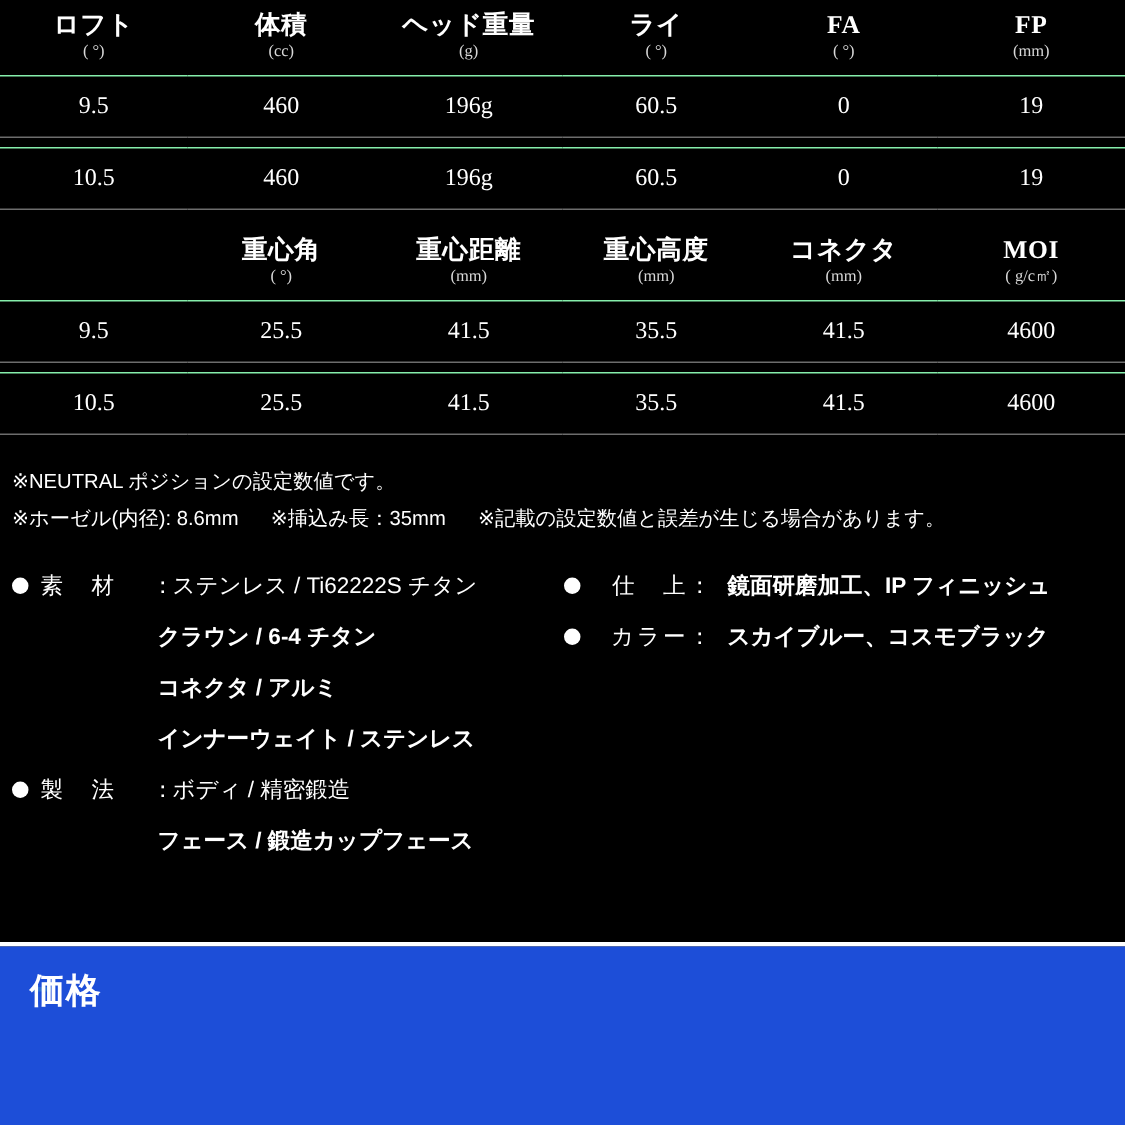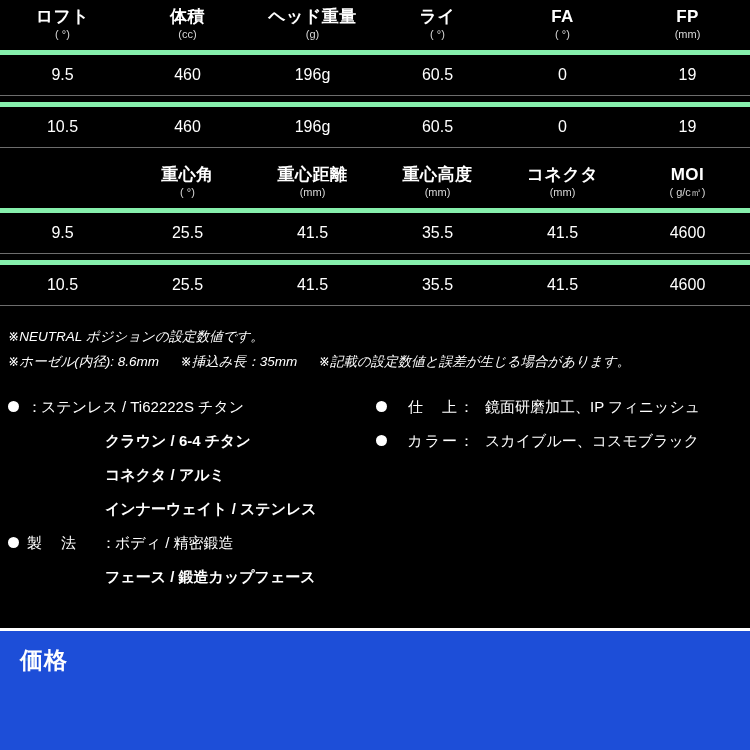--- a/index.html
+++ b/index.html
@@ -19,20 +19,21 @@
     width: 750px;
     height: 750px;
     background: #000000;
   }
 
   
   .spec-table {
     width: 750px;
     border-collapse: collapse;
     table-layout: fixed;
+    font-family: Liberation Serif, serif;
   }
   .spec-table td, .spec-table th {
     text-align: center;
     vertical-align: middle;
     padding: 0;
     font-weight: normal;
   }
   .hdr-row th {
     height: 48px;
     padding-bottom: 2px;
@@ -49,21 +50,21 @@
     display: block;
     font-size: 11px;
     line-height: 13px;
     color: #d8d8d8;
     margin-top: 1px;
   }
   .data-row td {
     height: 40px;
     font-size: 16px;
     color: #ffffff;
-    border-top: 5px solid #86efac;
+    border-top: 1px solid #86efac;
     border-bottom: 1px solid #6d6d6d;
   }
   .data-row td.first-col {
     font-size: 16px;
   }
   .row-gap td {
     height: 6px;
     border: none;
     background: #000;
   }
@@ -74,21 +75,20 @@
 
   
   .notes {
     padding: 18px 8px 0 8px;
     font-size: 13.5px;
     line-height: 25px;
     color: #ffffff;
   }
   .notes .note-line {
     white-space: nowrap;
-    font-style: italic;
   }
   .notes .note-sep {
     display: inline-block;
     width: 14px;
   }
 
   
   .mats {
     position: relative;
     padding: 16px 8px 0 8px;
@@ -136,20 +136,21 @@
     font-weight: bold;
   }
   .r-label {
     display: inline-block;
     width: 64px;
     flex: 0 0 auto;
     letter-spacing: 2px;
   }
   .r-val {
     padding-left: 12px;
+    font-weight: bold;
   }
 
   
   .price-sep {
     position: absolute;
     left: 0;
     top: 628px;
     width: 750px;
     height: 3px;
     background: #ffffff;
@@ -314,20 +315,21 @@
       <span>※記載の設定数値と誤差が生じる場合があります。</span>
     </div>
   </div>
 
   <div class="mats">
     <div class="mats-cols">
 
       <div class="col-left">
         <div class="mat-line">
           <span class="bullet"></span>
+          <span class="mat-label">素　材</span>
           <span class="mat-colon">：</span>
           <span class="mat-val">ステンレス / Ti62222S チタン</span>
         </div>
         <div class="mat-line">
           <span class="mat-val indent-val">クラウン / 6-4 チタン</span>
         </div>
         <div class="mat-line">
           <span class="mat-val indent-val">コネクタ / アルミ</span>
         </div>
         <div class="mat-line">

